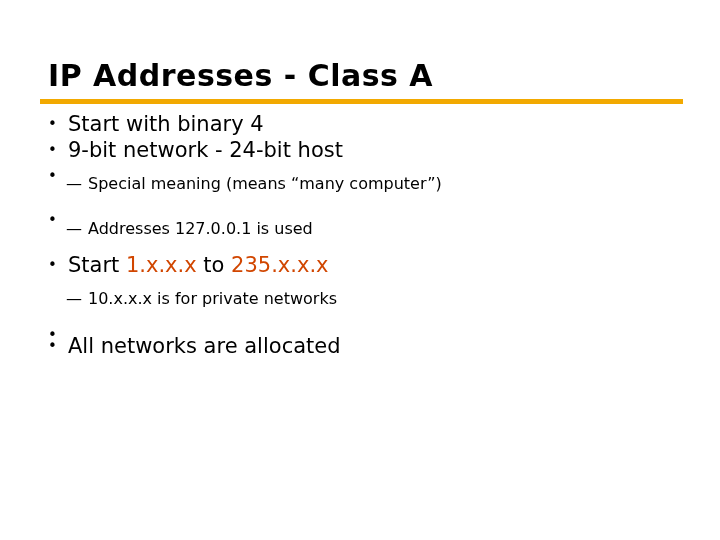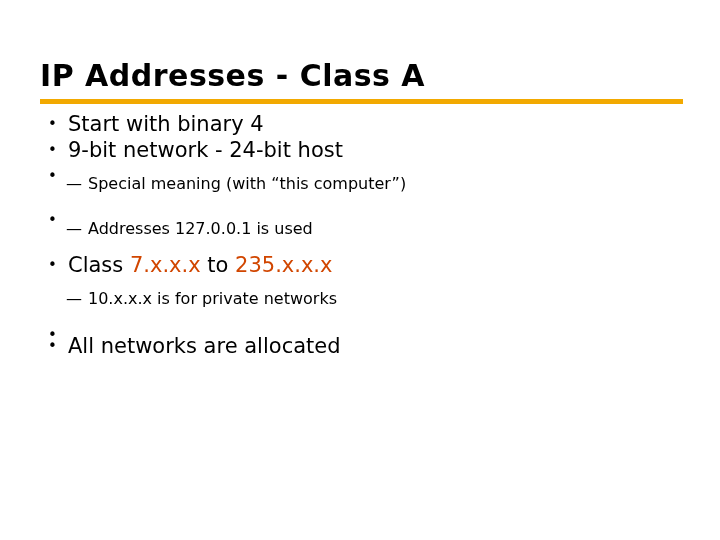--- a/index.html
+++ b/index.html
@@ -15,21 +15,21 @@
     overflow: hidden;
   }
   .slide {
     position: relative;
     width: 720px;
     height: 540px;
     box-sizing: border-box;
   }
   .title {
     position: absolute;
-    left: 40px;
+    left: 48px;
     top: 58px;
     font-size: 30px;
     font-weight: bold;
     letter-spacing: 0.5px;
     color: #000000;
     white-space: nowrap;
   }
   .title-rule {
     position: absolute;
     left: 40px;
@@ -111,41 +111,41 @@
       </li>
 
       <li class="l1">
         <span class="bullet">•</span>
       </li>
 
       <div class="gap-sm"></div>
 
       <li class="l2">
         <span class="dash">—</span>
-        <span>Special meaning (with “this computer”)</span>
+        <span>Special meaning (means “many computer”)</span>
       </li>
 
       <div class="gap-md"></div>
 
       <li class="l1">
         <span class="bullet">•</span>
       </li>
 
       <div class="gap-sm"></div>
 
       <li class="l2">
         <span class="dash">—</span>
         <span>Addresses 127.0.0.1 is used</span>
       </li>
 
       <div class="gap-md"></div>
 
       <li class="l1">
         <span class="bullet">•</span>
-        <span>Class </span><span class="hl">7.x.x.x</span><span> to </span><span class="hl">235.x.x.x</span>
+        <span>Start </span><span class="hl">1.x.x.x</span><span> to </span><span class="hl">235.x.x.x</span>
       </li>
 
       <div class="gap-sm"></div>
 
       <li class="l2">
         <span class="dash">—</span>
         <span>10.x.x.x is for private networks</span>
       </li>
 
       <div class="gap-md"></div>

